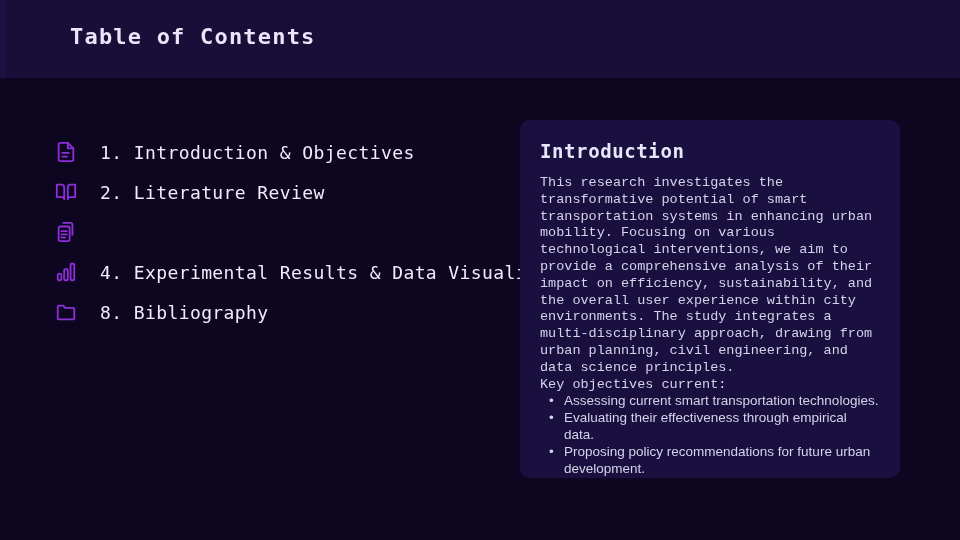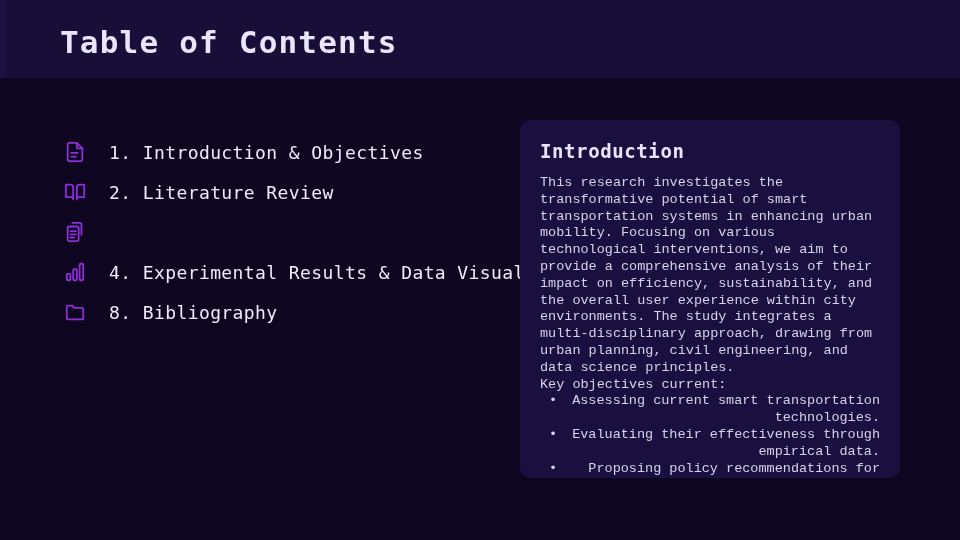--- a/index.html
+++ b/index.html
@@ -25,33 +25,33 @@
     background:#190e38;
   }
   #header-accent {
     position:absolute;
     left:0; top:0;
     width:6px; height:78px;
     background:#1d1142;
   }
   #slide-title {
     position:absolute;
-    left:60px; top:24px;
+    left:70px; top:24px;
     font-family:"DejaVu Sans Mono", monospace;
-    font-size:31px;
+    font-size:22px;
     font-weight:bold;
     letter-spacing:1.2px;
     color:#e9e5fa;
     white-space:nowrap;
   }
 
   
   #toc {
     position:absolute;
-    left:64px; top:132px;
+    left:55px; top:132px;
     width:520px;
   }
   .toc-item {
     position:relative;
     height:40px;
     display:flex;
     align-items:center;
   }
   .toc-icon {
     width:30px; height:24px;
@@ -93,26 +93,25 @@
     font-size:13.5px;
     line-height:16.8px;
     color:#d6d2ea;
   }
   #card-bullets {
     list-style:none;
     margin-top:0;
   }
   #card-bullets li {
     position:relative;
-    font-family:Liberation Mono, monospace;
+    font-family:Liberation Sans, sans-serif;
     font-size:13.5px;
     line-height:16.8px;
     color:#d6d2ea;
     padding-left:24px;
-    text-align:right;
   }
   #card-bullets li::before {
     content:"\2022";
     position:absolute;
     left:9px; top:0;
     color:#d6d2ea;
     font-size:13.5px;
   }
 </style>
 </head>

